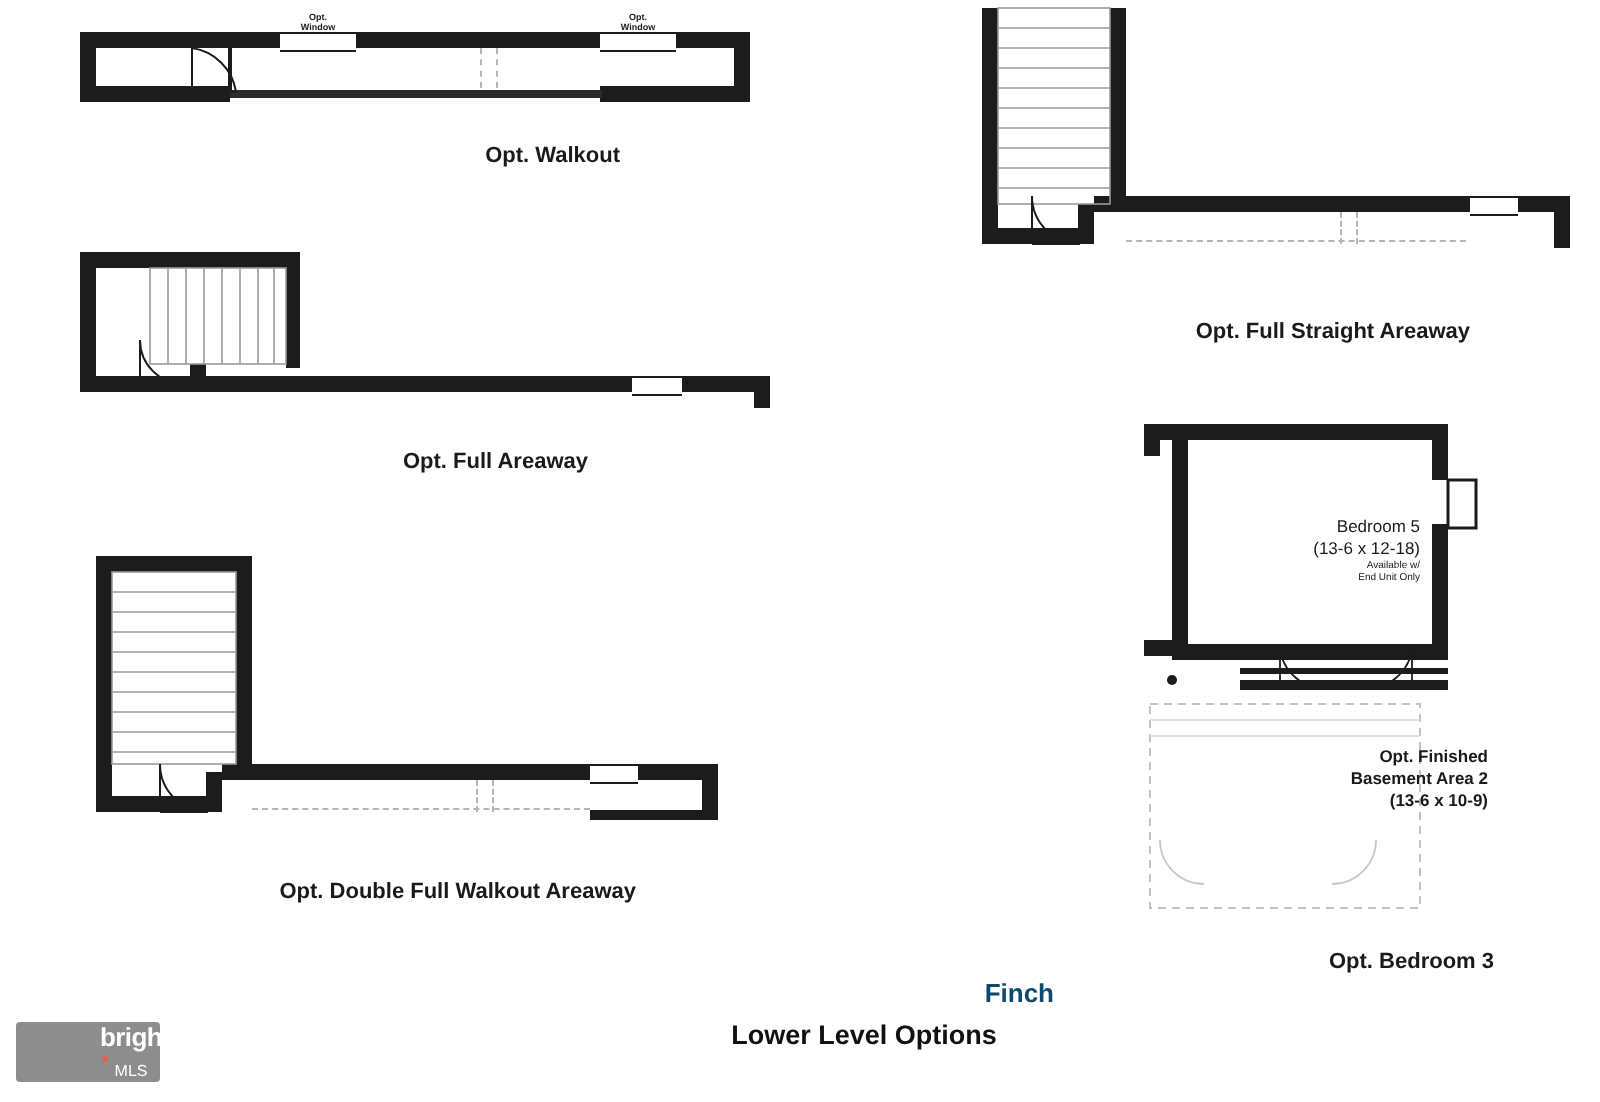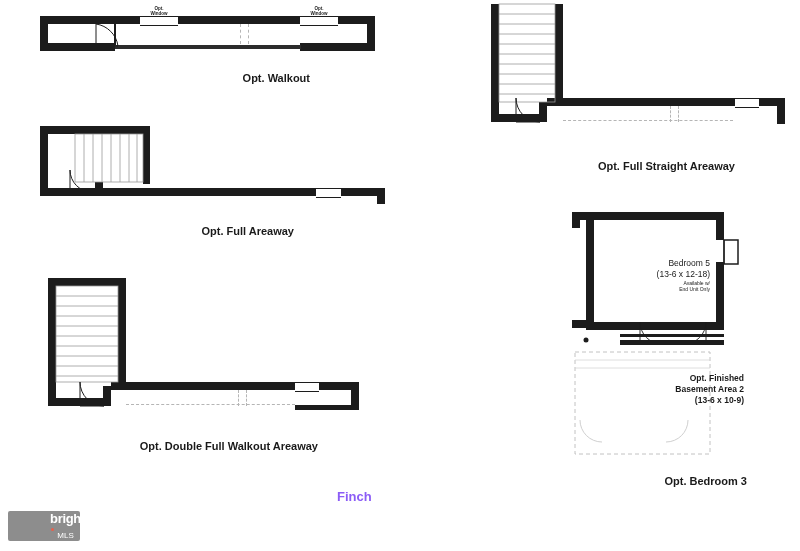--- a/index.html
+++ b/index.html
@@ -66,24 +66,24 @@
     color: #1a1a1a;
     white-space: nowrap;
   }
   .roomlabel .sub {
     font-size: 5px;
     line-height: 6px;
     display: block;
   }
   .title {
     position: absolute;
-    text-align: left;
+    text-align: right;
     font-size: 13px;
     font-weight: bold;
-    color: #8b5cf6;
+    color: #0c4a6e;
     white-space: nowrap;
   }
   .title2 {
     position: absolute;
     text-align: center;
     font-size: 13.5px;
     font-weight: bold;
     color: #111;
     white-space: nowrap;
   }
@@ -310,20 +310,21 @@
     <div class="roomlabel" style="left:624px; top:373px; width:120px; font-weight:bold;">
       <span>Opt. Finished</span><br>
       <span>Basement Area 2</span><br>
       <span>(13-6 x 10-9)</span>
     </div>
 
     <div class="caption" style="left:557px; top:475px; width:190px;">Opt. Bedroom 3</div>
   </div>
 
   <div class="title" style="left:337px; top:489px; width:190px;">Finch</div>
+  <div class="title2" style="left:337px; top:510px; width:190px;">Lower Level Options</div>
 
   <div class="logo">
     <span class="logo-text">
       <span>bright</span><span class="logo-dot"></span>
       <span class="sm">MLS</span>
     </span>
   </div>
 
 </div>
 

